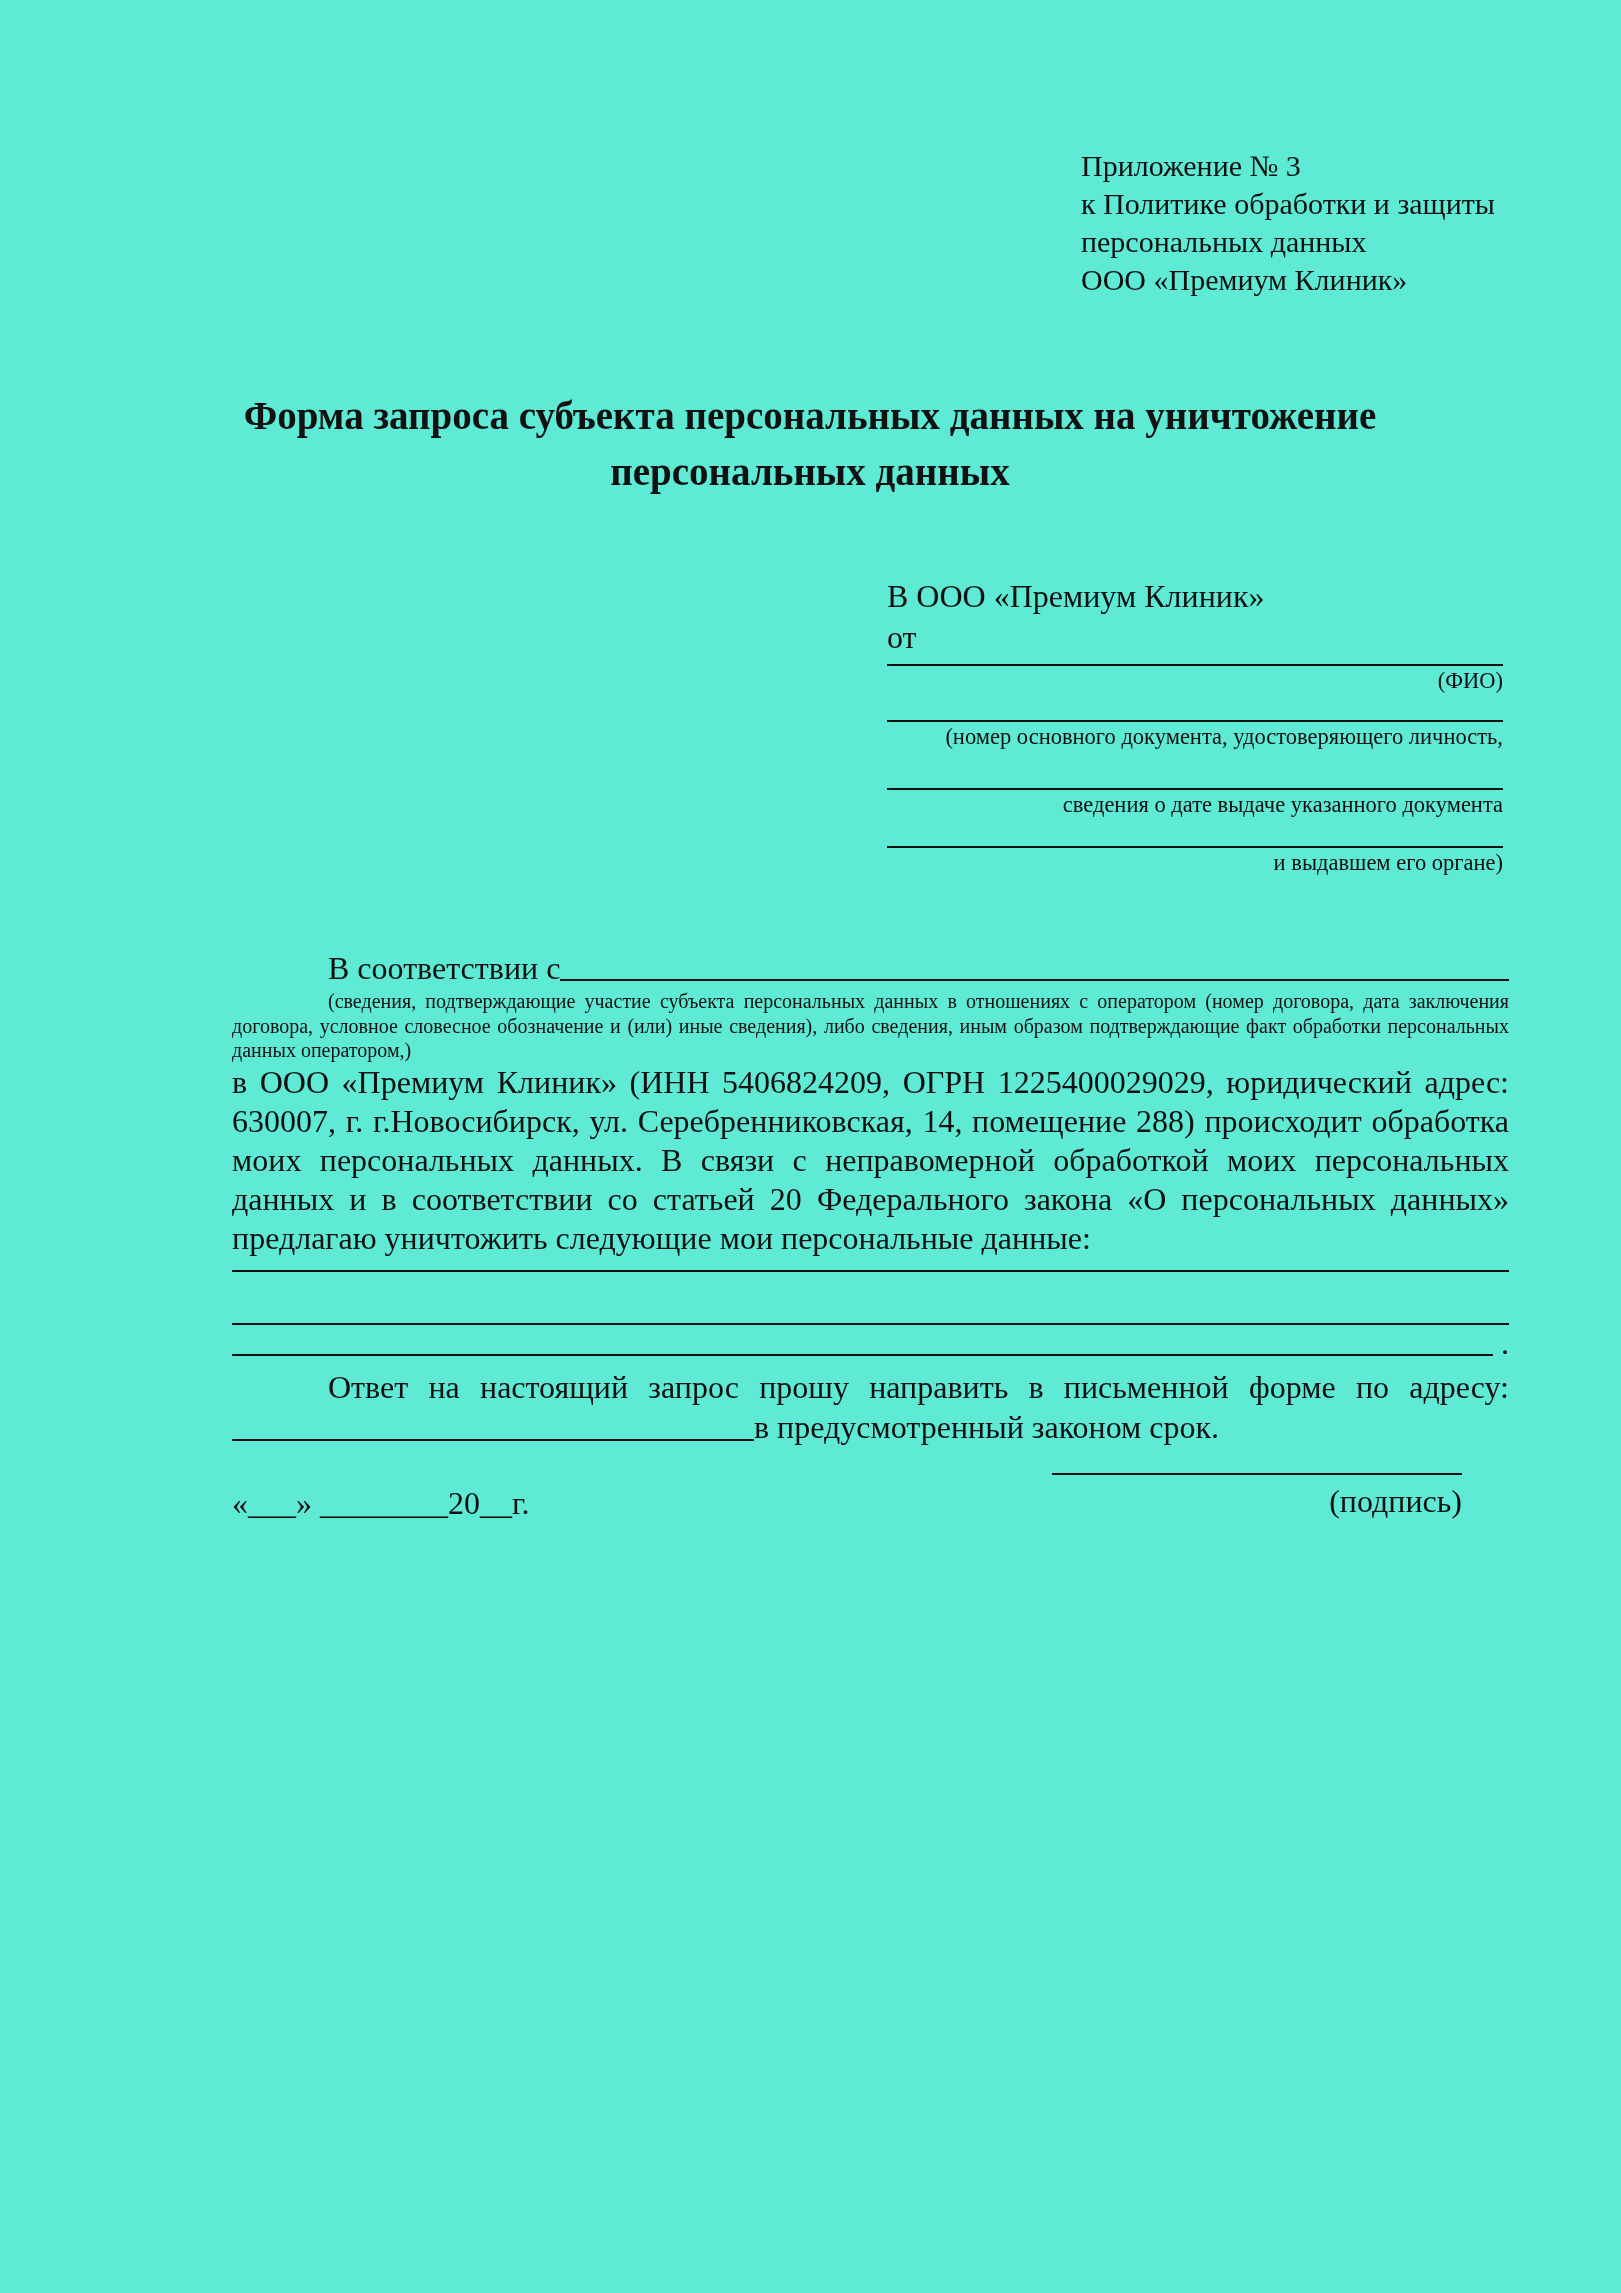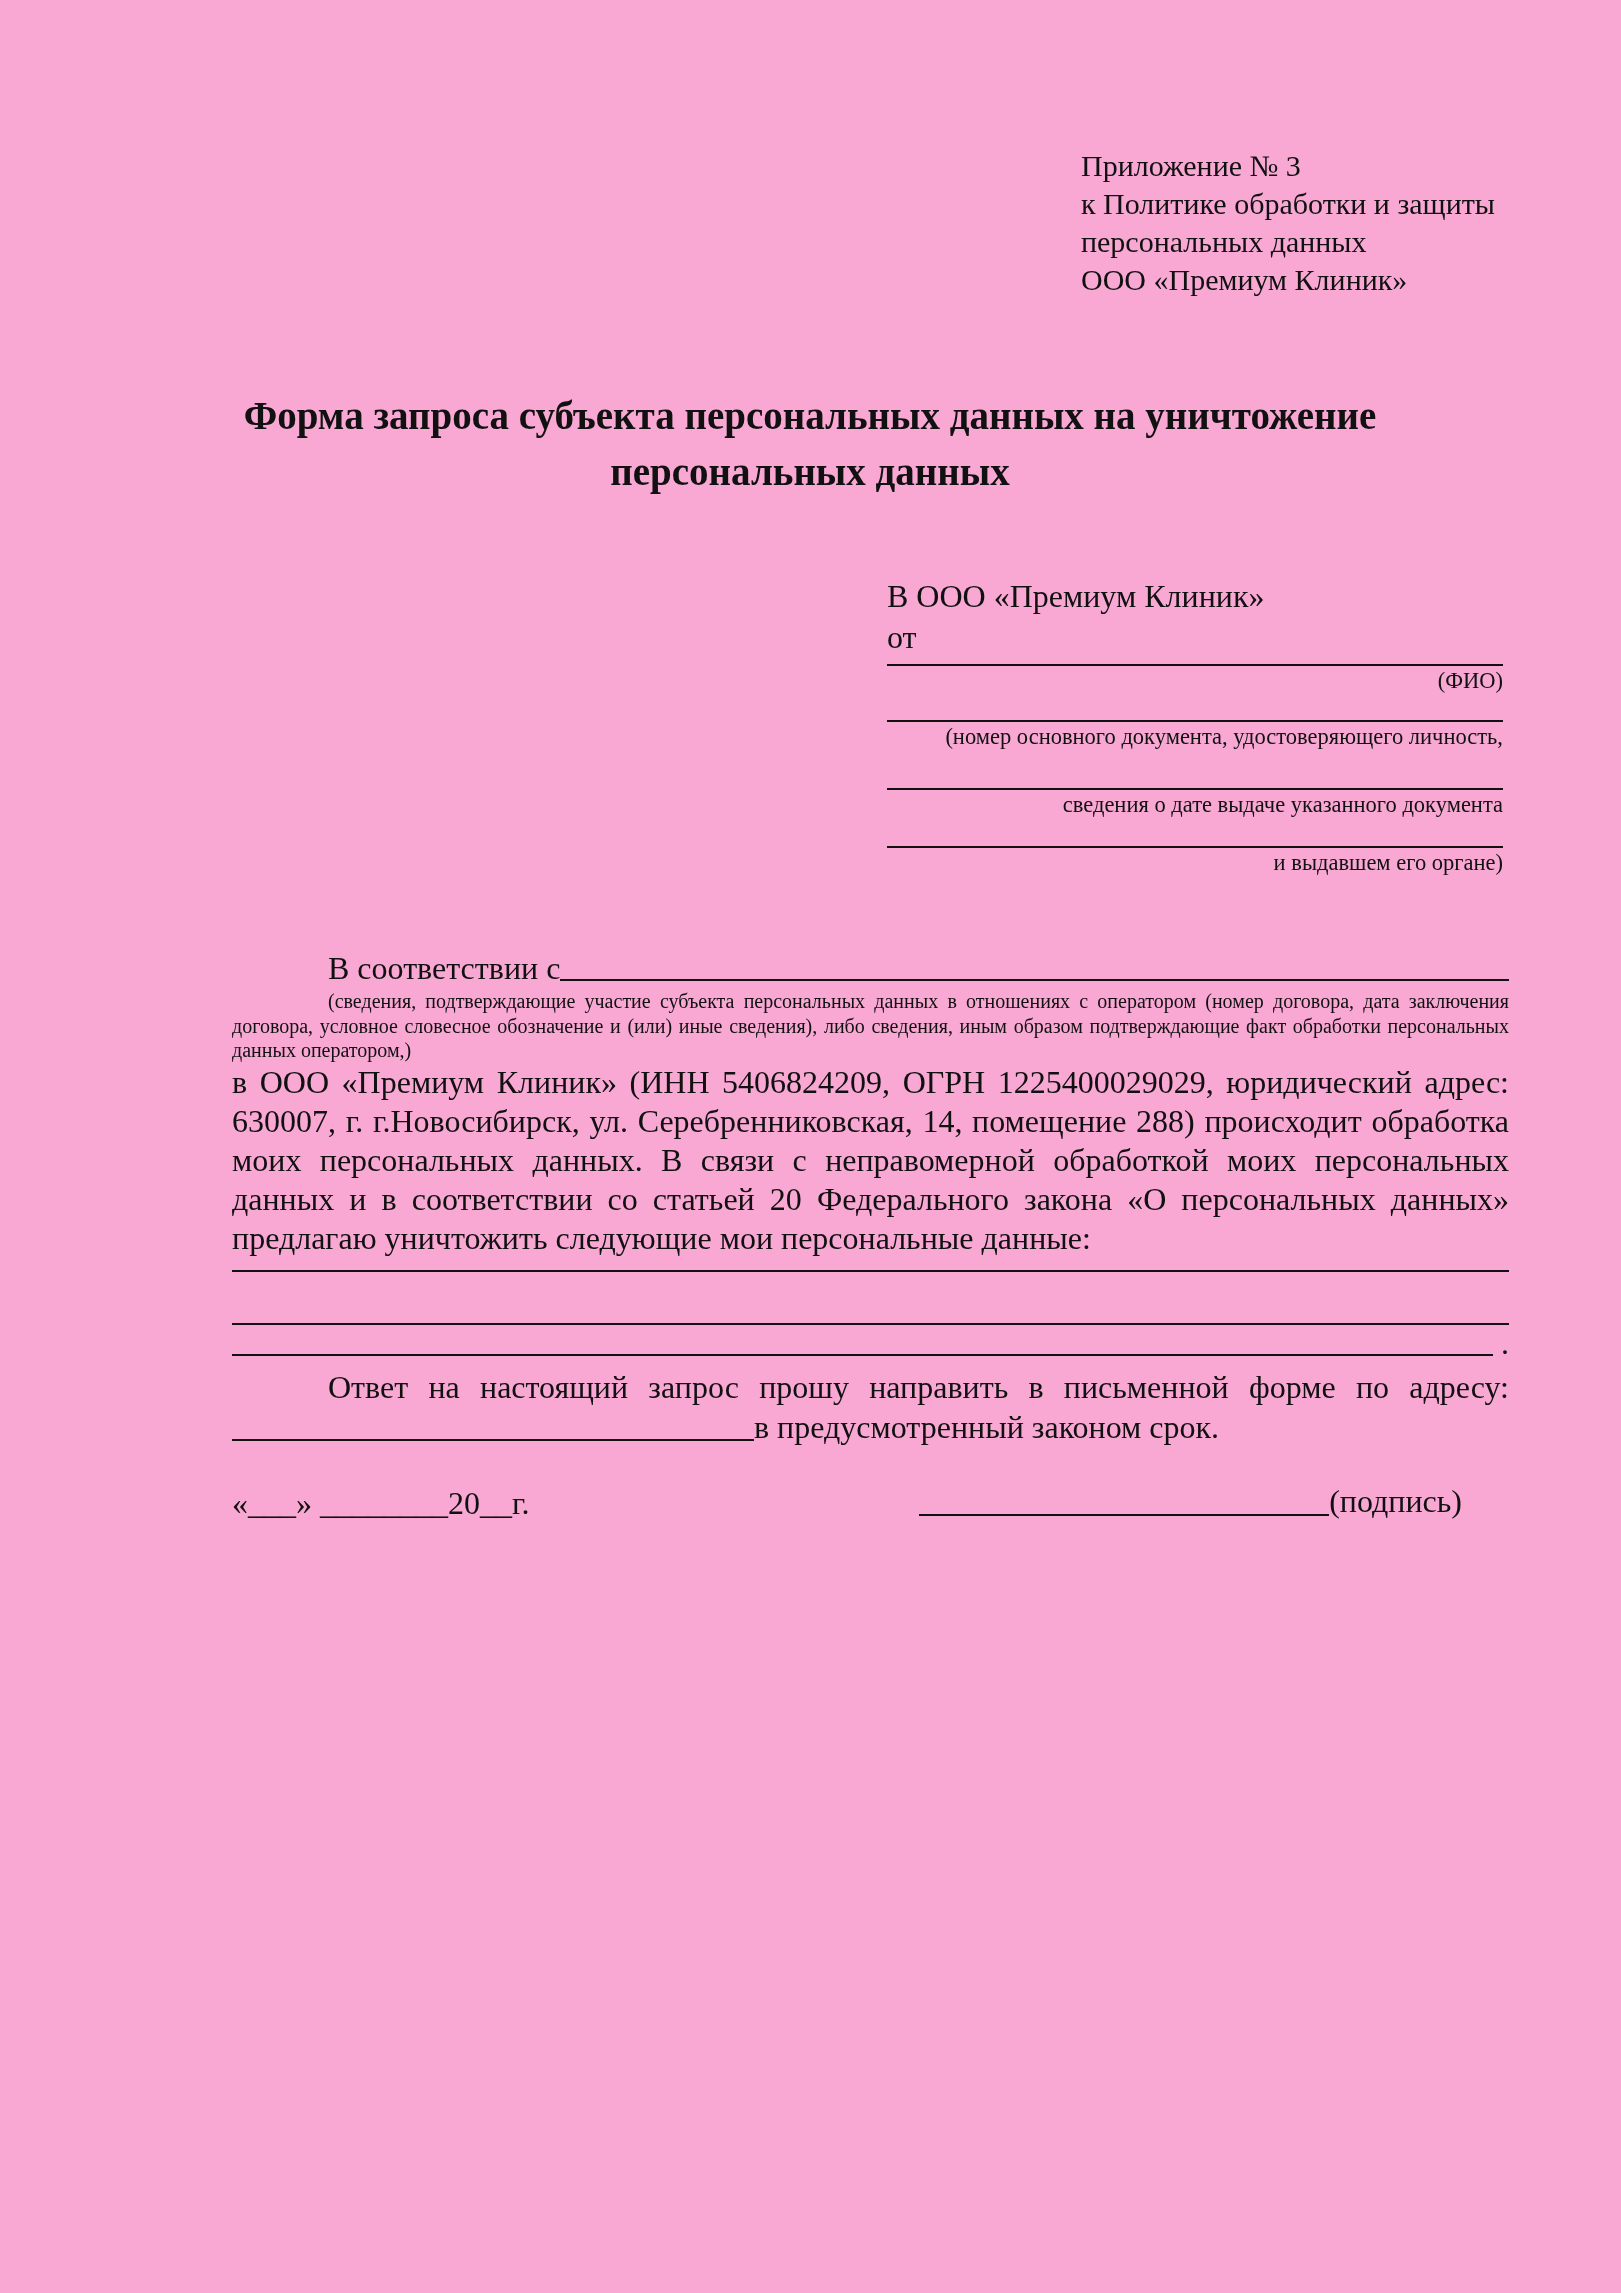--- a/index.html
+++ b/index.html
@@ -1,16 +1,16 @@
 <!DOCTYPE html>
 <html><head>
 <meta charset="utf-8">
 <style>
   html,body{margin:0;padding:0;background:#888;}
-  .page{position:relative;width:1621px;height:2294px;background:#f9a8d4;color:#111;
+  .page{position:relative;width:1621px;height:2294px;background:#5eead4;color:#111;
         font-family:"Liberation Serif","DejaVu Serif",serif;overflow:hidden;margin:0 auto;}
   
   .appendix{position:absolute;left:1081px;top:147px;font-size:30px;line-height:38px;}
   
   .title{position:absolute;left:173px;top:388px;width:1274px;margin:0;
          font-size:39px;line-height:56px;font-weight:bold;text-align:center;}
   
   .addr{position:absolute;left:887px;top:576px;width:616px;font-size:32px;line-height:41px;font-family:Liberation Serif, serif;}
   .blank{border-bottom:2.9px solid #111;}
   .cap{font-size:22.5px;line-height:29px;text-align:right;}
@@ -24,21 +24,21 @@
   .p-note{margin:2px 0 0 0;font-size:20px;line-height:24.5px;text-align:justify;text-indent:96px;}
   .p-main{margin:0;line-height:39px;text-align:justify;}
   .blankA{height:12.7px;}
   .blankB{height:51px;}
   .period-line{display:flex;align-items:flex-end;height:37px;}
   .pl-dot{padding-left:7.8px;}
   .p-resp{margin:5.9px 0 0 0;line-height:39px;text-align:justify;text-align-last:justify;text-indent:96px;}
   .tail{display:flex;align-items:flex-end;height:39px;}
   .tail-line{width:522px;border-bottom:2.9px solid #111;margin-bottom:4.9px;}
   .sig-row{display:flex;justify-content:space-between;align-items:flex-end;margin-top:35px;height:41px;}
-  .sig-right{display:flex;align-items:flex-end;margin-right:47px;}
+  .sig-right{display:flex;align-items:flex-end;margin-right:47px;flex-direction:column;}
   .sig-line{width:410px;border-bottom:2.9px solid #111;margin-bottom:5.9px;}
 </style>
 </head>
 <body>
 
 <div class="page">
 
   <div class="appendix">
     <div>Приложение № 3</div>
     <div>к Политике обработки и защиты</div>

